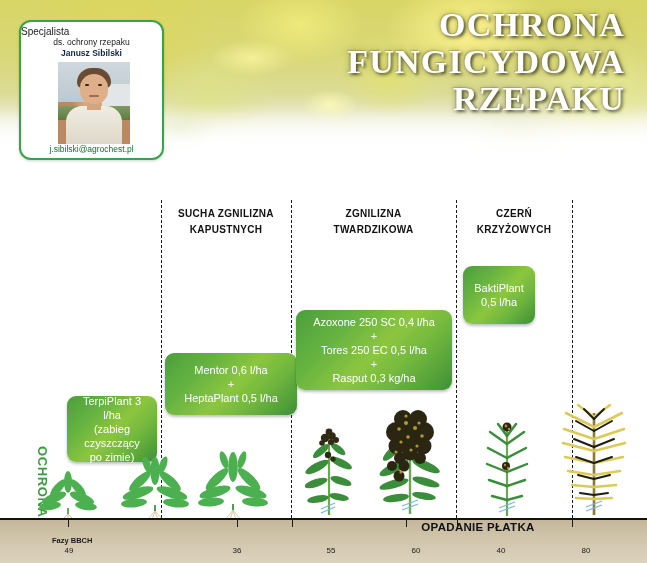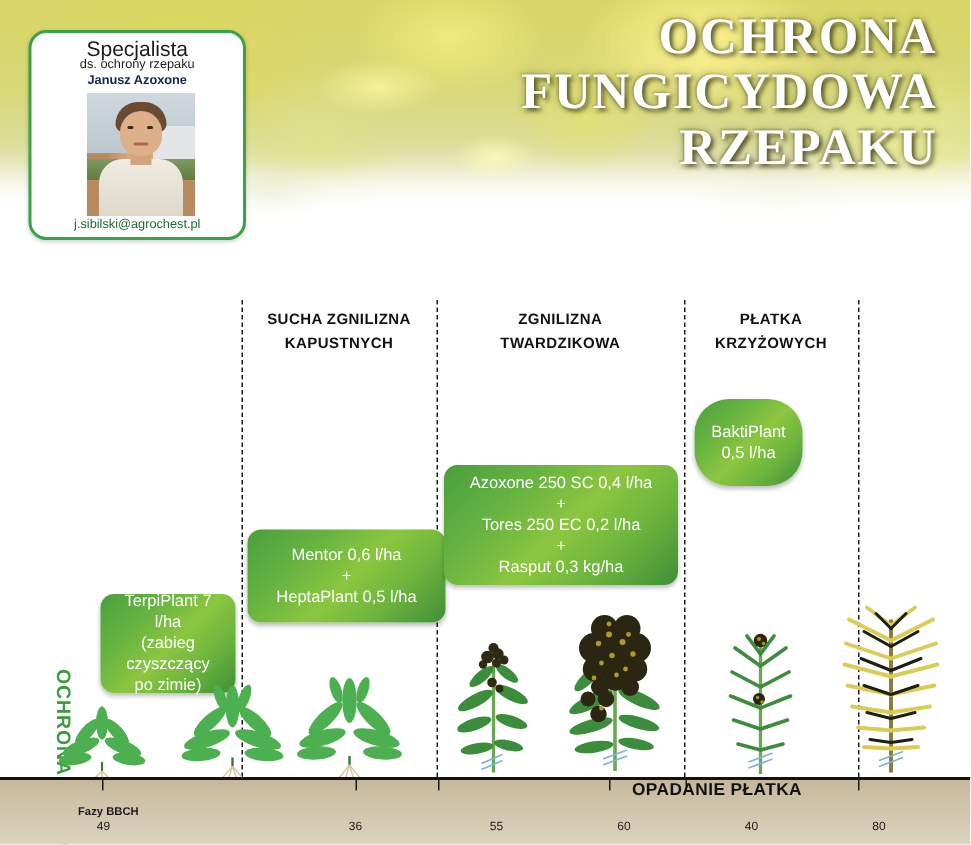--- a/index.html
+++ b/index.html
@@ -63,22 +63,22 @@
   .spec-card{
     position:absolute;left:19px;top:20px;width:145px;height:140px;
     background:#ffffff;
     border:2.5px solid #3aa34a;
     border-radius:12px;
     box-sizing:border-box;
     box-shadow:0 1px 3px rgba(0,0,0,.18);
     overflow:hidden;
   }
   .spec-line1{
-    position:absolute;left:0;right:0;top:5px;text-align:center;
-    font-size:14px;color:#1b1b1b;line-height:10px;
+    position:absolute;left:0;right:0;top:5px;
+    font-size:10px;color:#1b1b1b;line-height:10px;
   }
   .spec-line2{
     position:absolute;left:0;right:0;top:15px;text-align:center;
     font-size:8.5px;color:#1b1b1b;line-height:10px;
   }
   .spec-name{
     position:absolute;left:0;right:0;top:26px;text-align:center;
     font-size:8.5px;font-weight:bold;color:#10264a;line-height:10px;
   }
   .spec-photo{
@@ -167,21 +167,21 @@
     <div class="header-photo"></div>
     <div class="header-fade"></div>
     <div class="header-title">OCHRONA
 FUNGICYDOWA
 RZEPAKU</div>
   </div>
 
   <div class="spec-card">
     <div class="spec-line1">Specjalista</div>
     <div class="spec-line2">ds. ochrony rzepaku</div>
-    <div class="spec-name">Janusz Azoxone</div>
+    <div class="spec-name">Janusz Sibilski</div>
     <div class="spec-photo">
       <div class="p-sky"></div>
       <div class="p-bld"></div>
       <div class="p-grass"></div>
       <div class="p-shirt"></div>
       <div class="p-neck"></div>
       <div class="p-hair"></div>
       <div class="p-face"></div>
       <div class="p-eyeL"></div>
       <div class="p-eyeR"></div>
@@ -194,41 +194,41 @@
 
     <div class="vline" style="left:161px;height:318px;"></div>
     <div class="vline" style="left:291px;height:318px;"></div>
     <div class="vline" style="left:456px;height:318px;"></div>
     <div class="vline" style="left:572px;height:318px;"></div>
 
     <div class="coltitle" style="left:163px;top:28px;width:126px;">SUCHA ZGNILIZNA
 KAPUSTNYCH</div>
     <div class="coltitle" style="left:293px;top:28px;width:161px;">ZGNILIZNA
 TWARDZIKOWA</div>
-    <div class="coltitle" style="left:458px;top:28px;width:112px;">PŁATKA
+    <div class="coltitle" style="left:458px;top:28px;width:112px;">CZERŃ
 KRZYŻOWYCH</div>
 
     <div class="vertical-label">OCHRONA HYBRYDOWA</div>
 
-    <div class="gbox" style="left:67px;top:218px;width:90px;height:66px;">TerpiPlant 7 l/ha
+    <div class="gbox" style="left:67px;top:218px;width:90px;height:66px;">TerpiPlant 3 l/ha
 (zabieg
 czyszczący
 po zimie)</div>
 
     <div class="gbox" style="left:165px;top:175px;width:132px;height:62px;">Mentor 0,6 l/ha
 +
 HeptaPlant 0,5 l/ha</div>
 
     <div class="gbox" style="left:296px;top:132px;width:156px;height:80px;">Azoxone 250 SC 0,4 l/ha
 +
-Tores 250 EC 0,2 l/ha
+Tores 250 EC 0,5 l/ha
 +
 Rasput 0,3 kg/ha</div>
 
-    <div class="gbox" style="left:463px;top:88px;width:72px;height:58px;border-radius:23px;">BaktiPlant
+    <div class="gbox" style="left:463px;top:88px;width:72px;height:58px;">BaktiPlant
 0,5 l/ha</div>
 
     <svg class="plant" style="left:38px;top:290px;" width="60" height="52" viewBox="0 0 60 52">
       <g fill="#4caf50">
         <ellipse cx="16" cy="30" rx="13" ry="4.5" transform="rotate(-22 16 30)"></ellipse>
         <ellipse cx="44" cy="30" rx="13" ry="4.5" transform="rotate(22 44 30)"></ellipse>
         <ellipse cx="20" cy="20" rx="11" ry="4" transform="rotate(-48 20 20)"></ellipse>
         <ellipse cx="40" cy="20" rx="11" ry="4" transform="rotate(48 40 20)"></ellipse>
         <ellipse cx="30" cy="14" rx="4" ry="11"></ellipse>
         <ellipse cx="12" cy="38" rx="11" ry="4" transform="rotate(-8 12 38)"></ellipse>

